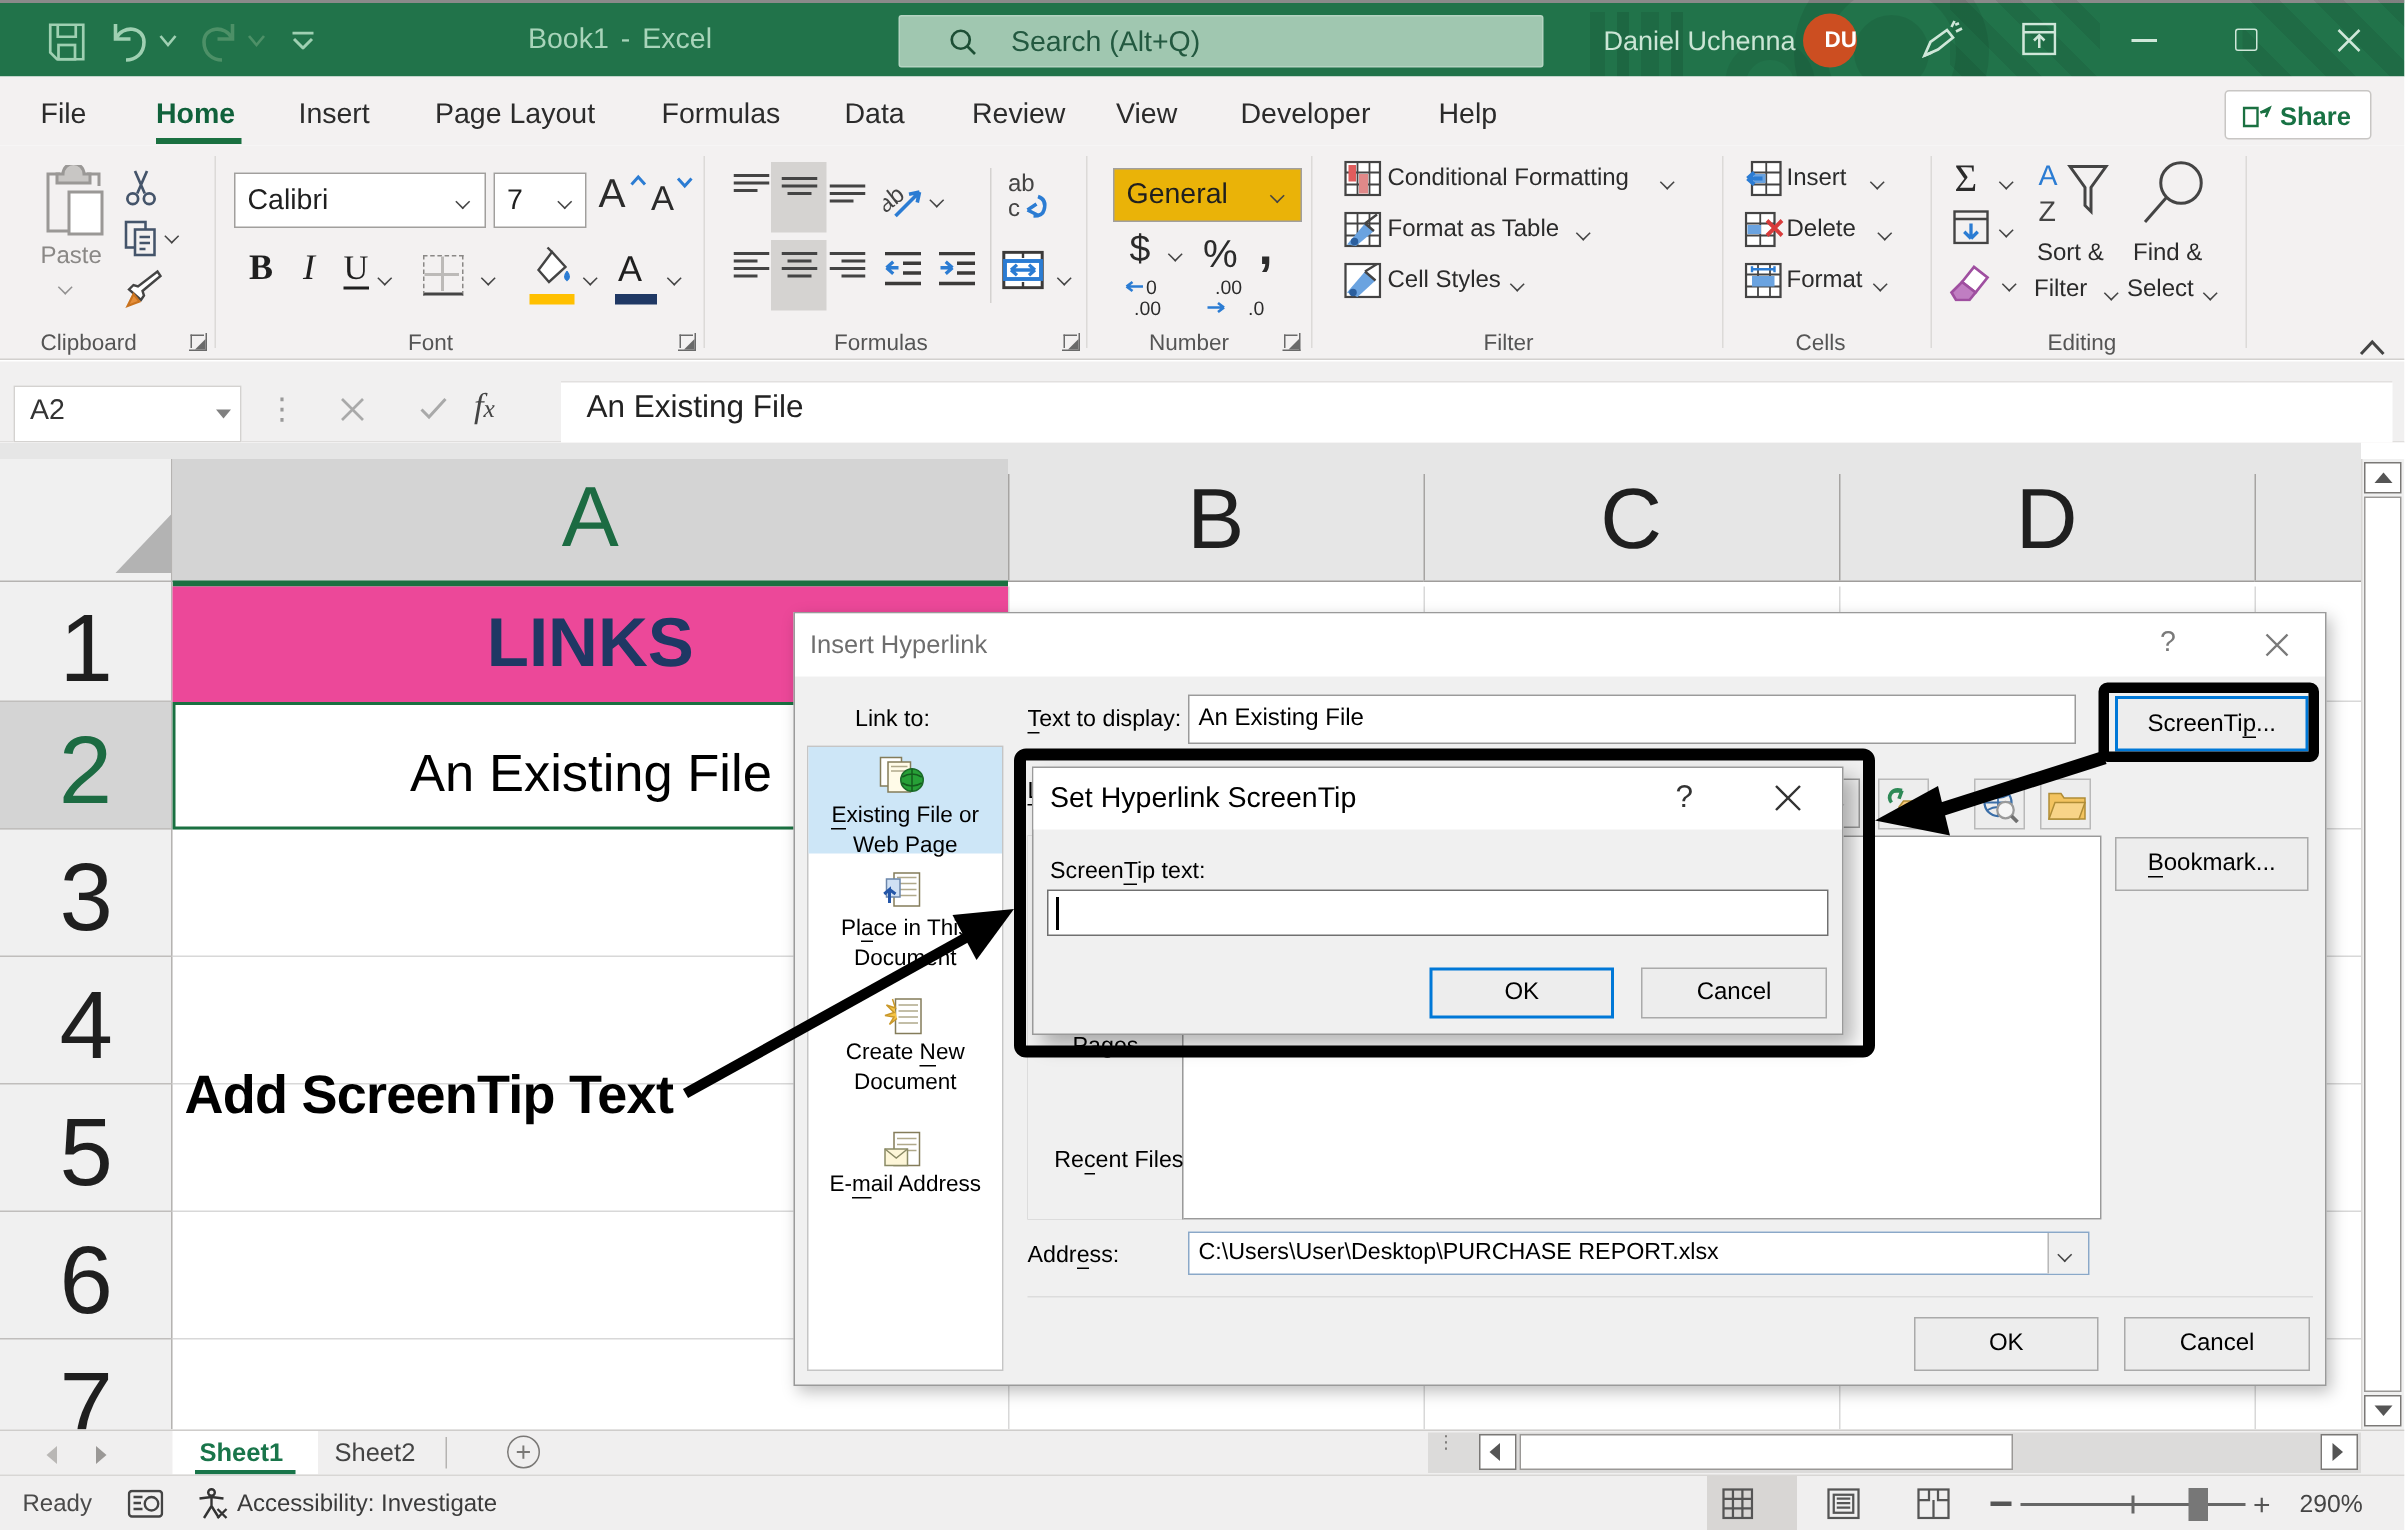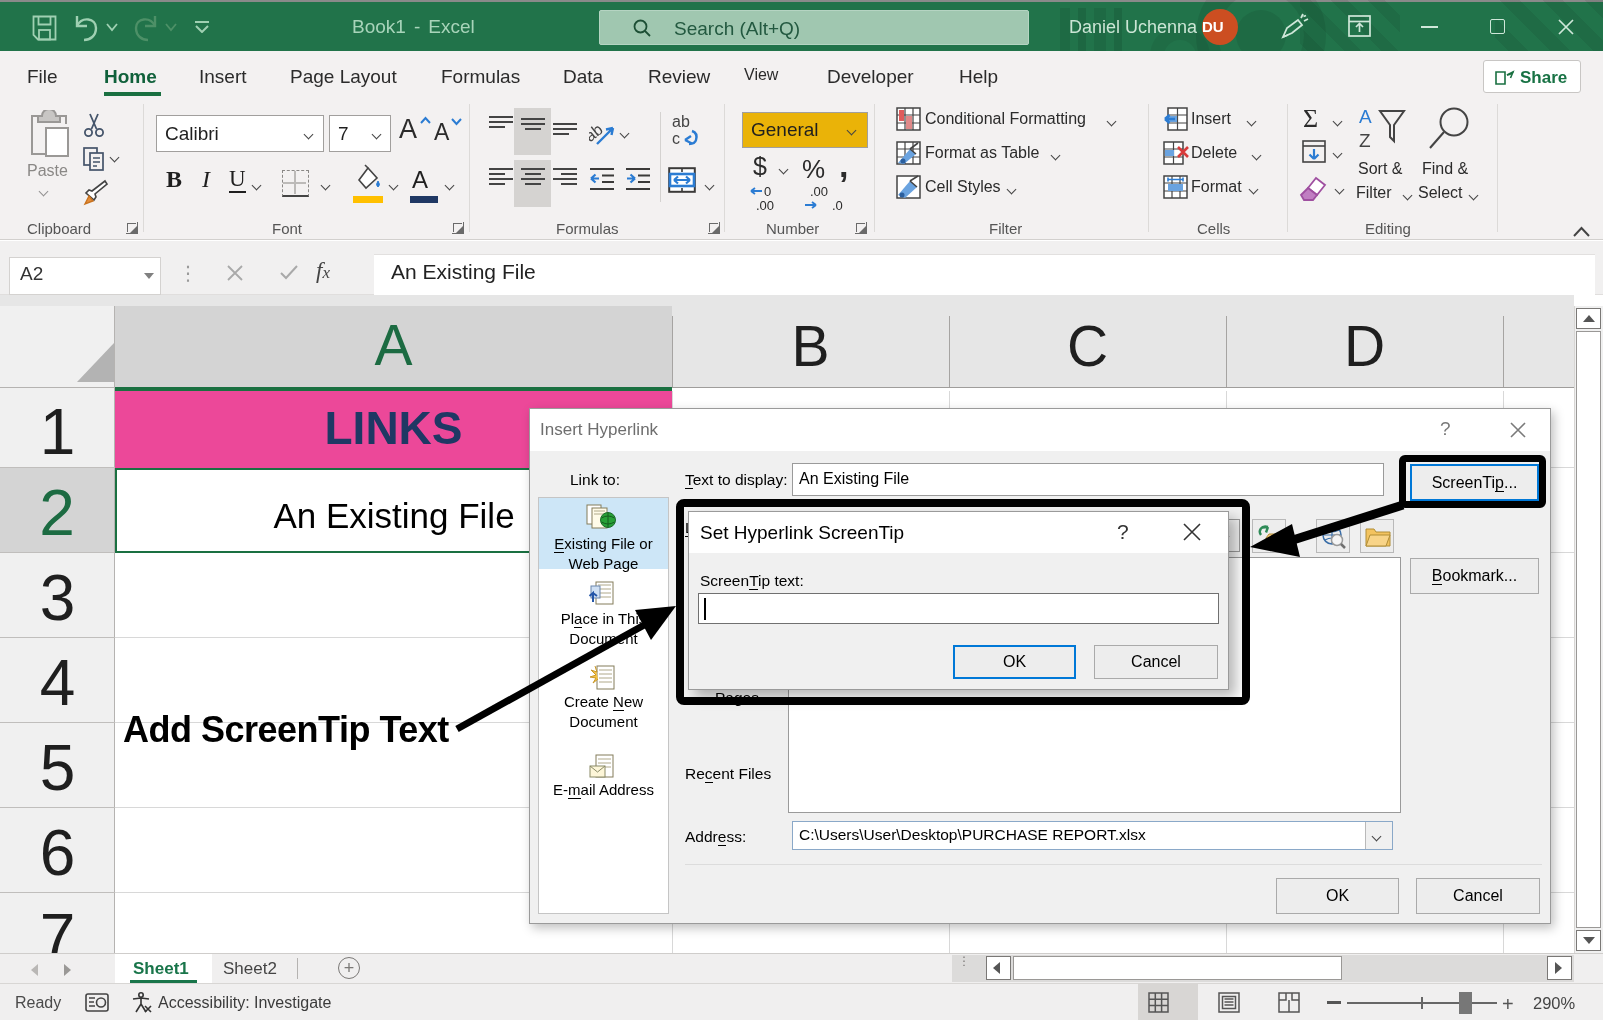--- a/index.html
+++ b/index.html
@@ -59,21 +59,21 @@
 
   <div class="a" style="left:599px;top:10px;width:430px;height:35px;background:#a0c7b0;border:1px solid #b5d4c2;border-radius:2px">
     <svg class="a" style="left:32px;top:7px" width="20" height="20" viewBox="0 0 20 20" fill="none" stroke="#1d4f35" stroke-width="1.8">
       <circle cx="8.5" cy="8.5" r="6"></circle>
         <path d="M13 13 L18 18"></path>
     </svg>
     <div class="a" style="left:74px;top:7px;font-size:19px;color:#235940">Search (Alt+Q)</div>
   </div>
 
   <div class="a" style="left:1069px;top:17px;font-size:18px;color:#cbe5d5">Daniel Uchenna</div>
-  <div class="a" style="left:1202px;top:9px;width:36px;height:36px;border-radius:50%;background:#cc4e21;color:#fff;font-size:15px;font-weight:bold;text-align:left;line-height:36px">DU</div>
+  <div class="a" style="left:1202px;top:9px;width:36px;height:36px;border-radius:50%;background:#cc4e21;color:#fff;font-size:15px;font-weight:bold;text-align:right;line-height:36px">DU</div>
   <svg class="a" style="left:1279px;top:13px" width="30" height="28" viewBox="0 0 30 28" fill="none" stroke="#cfe7d9" stroke-width="1.8">
     <path d="M4 24 L8 15 L19 7 L23 12 L13 20 Z"></path>
       <path d="M4 24 L9 22"></path>
     <path d="M22 5 L24 1 M25 8 L29 6 M24.5 3.5 L27 2.5"></path>
   </svg>
   <svg class="a" style="left:1348px;top:15px" width="23" height="22" viewBox="0 0 23 22" fill="none" stroke="#cfe7d9" stroke-width="1.7">
     <rect x="1" y="1" width="21" height="20"></rect>
       <path d="M1 6.5 H22"></path>
       <path d="M11.5 17 V9 M8 12 L11.5 8.5 L15 12"></path>
   </svg>
@@ -86,21 +86,21 @@
 
 <div class="a" style="left:0;top:51px;width:1603px;height:46px;background:#f3f1f1">
   <div class="a btxt" style="left:27px;top:15px;font-size:19px">File</div>
   <div class="a" style="left:104px;top:15px;font-size:19px;font-weight:bold;color:#10613b">Home</div>
   <div class="a" style="left:104px;top:41px;width:57px;height:4px;background:#1a7041"></div>
   <div class="a btxt" style="left:199px;top:15px;font-size:19px">Insert</div>
   <div class="a btxt" style="left:290px;top:15px;font-size:19px">Page Layout</div>
   <div class="a btxt" style="left:441px;top:15px;font-size:19px">Formulas</div>
   <div class="a btxt" style="left:563px;top:15px;font-size:19px">Data</div>
   <div class="a btxt" style="left:648px;top:15px;font-size:19px">Review</div>
-  <div class="a btxt" style="left:744px;top:15px;font-size:16px">View</div>
+  <div class="a btxt" style="left:744px;top:15px;font-size:19px">View</div>
   <div class="a btxt" style="left:827px;top:15px;font-size:19px">Developer</div>
   <div class="a btxt" style="left:959px;top:15px;font-size:19px">Help</div>
   <div class="a" style="left:1483px;top:9px;width:98px;height:33px;background:#fff;border:1px solid #c8c6c4;border-radius:3px">
     <svg class="a" style="left:11px;top:7px" width="20" height="18" viewBox="0 0 20 18" fill="none" stroke="#1a7041" stroke-width="1.6">
       <path d="M1 4 H10 V16 H1 Z"></path>
         <path d="M12 7 L18 4 L15.5 10"></path>
         <path d="M12 7 C15 6 17 7 18 4"></path>
     </svg>
     <div class="a" style="left:36px;top:7px;font-size:17px;font-weight:bold;color:#187244">Share</div>
   </div>
@@ -530,21 +530,21 @@
   <div class="a" style="left:830px;top:110px;width:34px;height:34px;background:#ededed;border:1px solid #b9b9b9">
     <svg class="a" style="left:4px;top:5px" width="26" height="23" viewBox="0 0 26 23">
       <path d="M1 4 H9 L11 7 H25 V21 H1 Z" fill="#f3c35f" stroke="#b08d36"></path>
       <path d="M1 21 L5 10 H25 L21 21 Z" fill="#f8d488" stroke="#b08d36"></path>
     </svg>
   </div>
 
   <div class="a" style="left:155px;top:148px;width:716px;height:256px;background:#fff;border:1px solid #9a9a9a"></div>
   <div class="a" style="left:155px;top:148px;width:104px;height:256px;background:#f0f0f0;border-right:1px solid #9a9a9a"></div>
   <div class="a" style="left:155px;top:269px;width:104px;height:40px;font-size:15.5px;color:#000;text-align:center;line-height:40px">Pages</div>
-  <div class="a" style="left:155px;top:345px;width:104px;height:40px;font-size:15.5px;color:#000;text-align:left;line-height:40px">Re<span style="border-bottom:1px solid #000">c</span>ent Files</div>
+  <div class="a" style="left:155px;top:345px;width:104px;height:40px;font-size:15.5px;color:#000;text-align:right;line-height:40px">Re<span style="border-bottom:1px solid #000">c</span>ent Files</div>
 
   <div class="a" style="left:880px;top:55px;width:129px;height:37px;background:#ededed;border:2px solid #0078d7;text-align:center;line-height:33px;font-size:16px;color:#000">ScreenTi<span style="border-bottom:1px solid #000">p</span>...</div>
 
   <div class="a" style="left:880px;top:149px;width:129px;height:36px;background:#ededed;border:1px solid #aaa;text-align:center;line-height:34px;font-size:16px;color:#000"><span style="border-bottom:1px solid #000">B</span>ookmark...</div>
 
   <div class="a" style="left:155px;top:419px;font-size:15.5px;color:#000">Addr<span style="border-bottom:1px solid #000">e</span>ss:</div>
   <div class="a" style="left:262px;top:412px;width:601px;height:29px;background:#fff;border:1px solid #8aa8c8">
     <div class="a" style="left:6px;top:4px;font-size:15.5px;color:#000">C:\Users\User\Desktop\PURCHASE REPORT.xlsx</div>
     <div class="a" style="left:572px;top:0px;width:27px;height:27px;background:#f0f0f0;border-left:1px solid #b9b9b9"></div>
     <div class="chev" style="left:580px;top:9px"></div>

